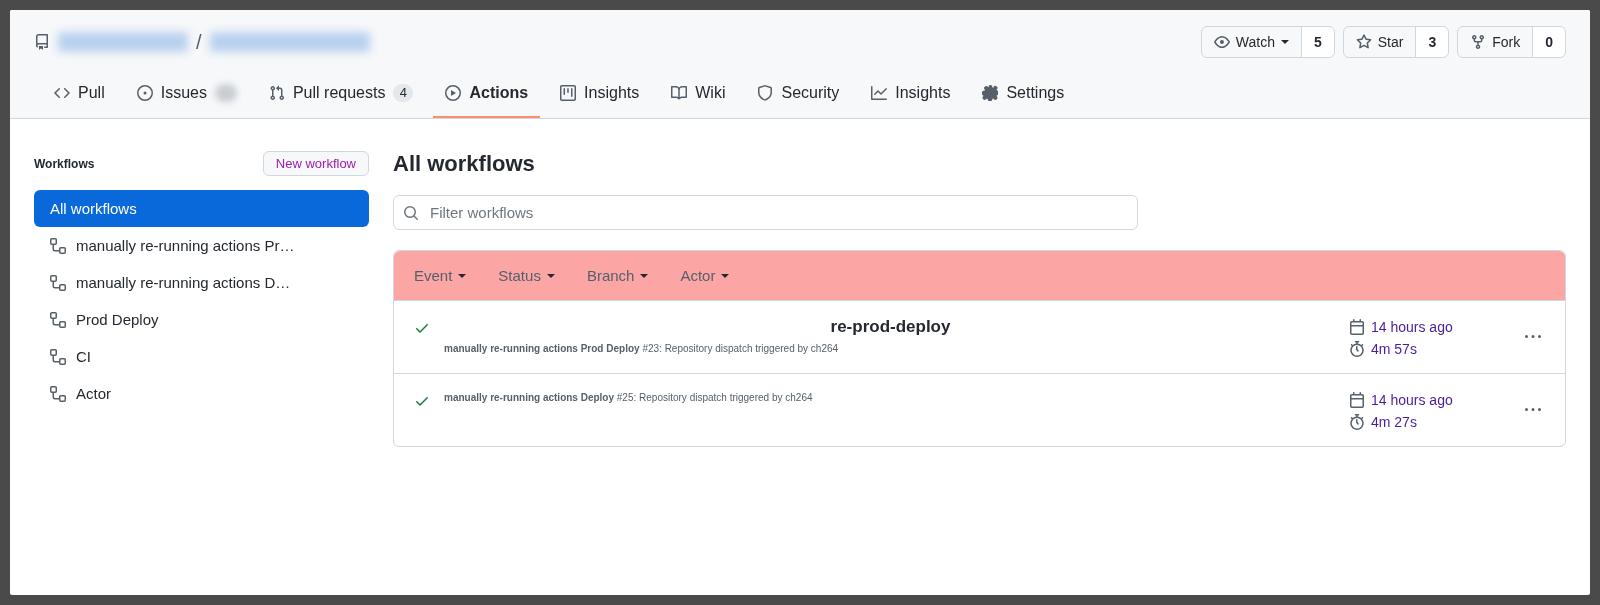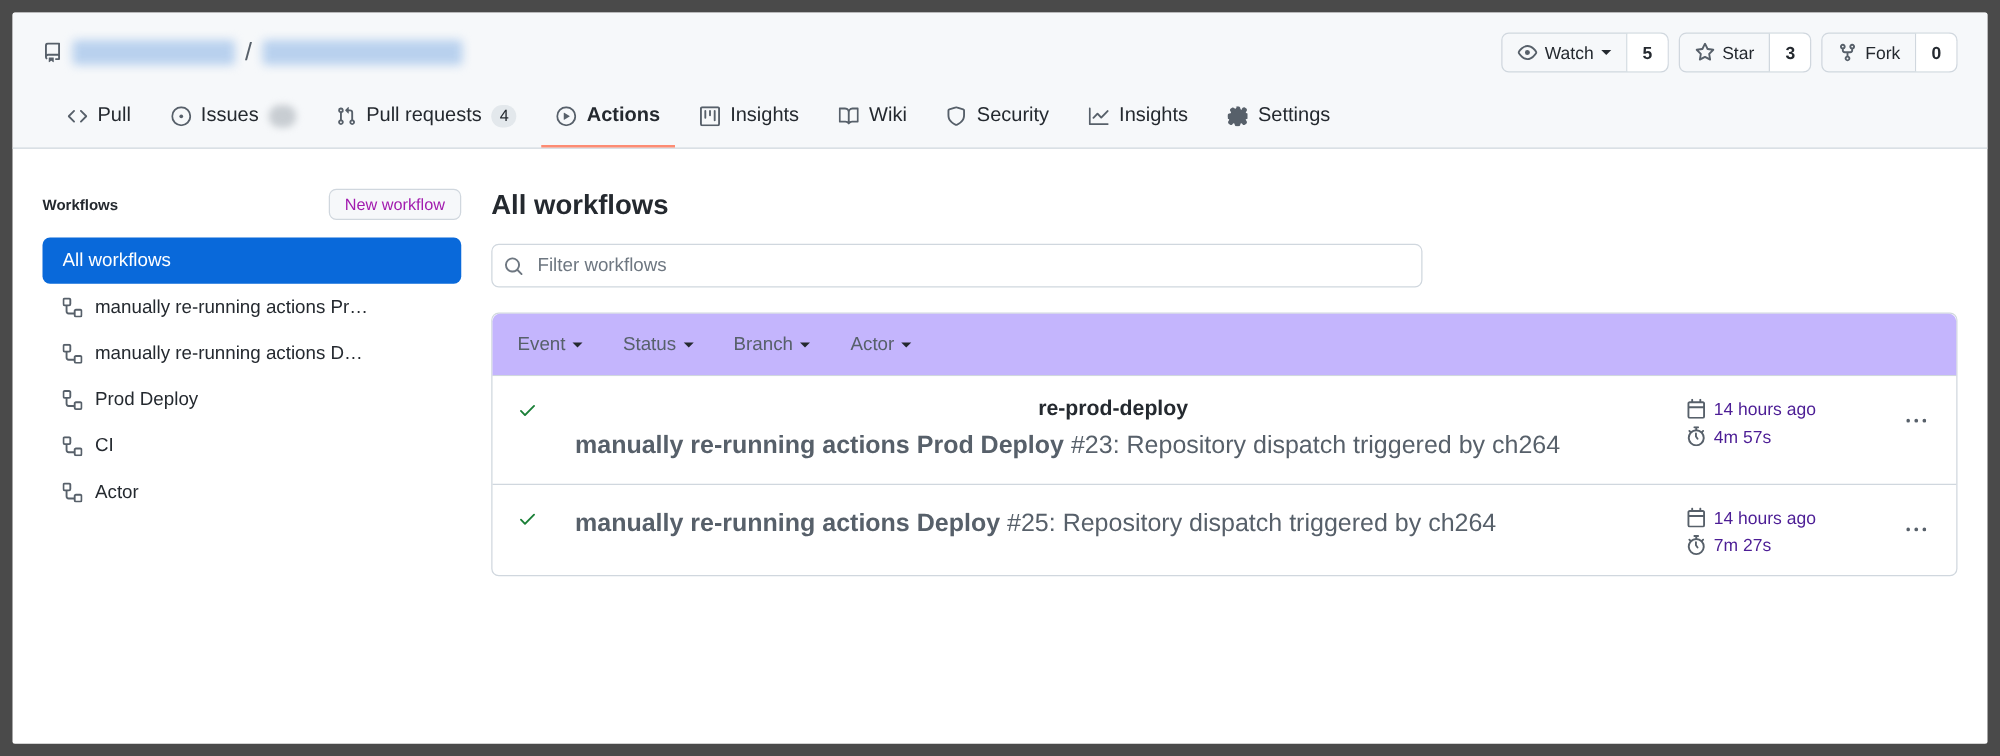--- a/index.html
+++ b/index.html
@@ -190,21 +190,21 @@
     fill: #6e7781;
   }
   .runs-box {
     border: 1px solid #d0d7de;
     border-radius: 6px;
   }
   .runs-filters {
     display: flex;
     gap: 32px;
     padding: 16px 20px;
-    background: #c4b5fd;
+    background: #fca5a5;
     border-bottom: 1px solid #d0d7de;
     border-radius: 6px 6px 0 0;
   }
   .filter-btn {
     display: inline-flex;
     align-items: center;
     gap: 6px;
     color: #57606a;
     font-size: 15px;
     cursor: pointer;
@@ -214,21 +214,21 @@
     padding: 16px 20px;
     border-bottom: 1px solid #d0d7de;
     align-items: flex-start;
     gap: 12px;
   }
   .run-row:last-child { border-bottom: none; }
   .run-status { width: 18px; flex-shrink: 0; padding-top: 3px; }
   .run-status svg { width: 16px; height: 16px; fill: #1a7f37; }
   .run-main { flex: 1; min-width: 0; }
   .run-title { font-size: 17px; font-weight: 600; margin-bottom: 4px; text-align: center; }
-  .run-sub { font-size: 20px; color: #57606a; line-height: 1.5; margin-left: 16px; }
+  .run-sub { font-size: 10px; color: #57606a; line-height: 1.5; }
   .run-sub strong { color: #57606a; font-weight: 600; }
   .run-meta {
     width: 160px;
     flex-shrink: 0;
     font-size: 14px;
     color: #4c1d95;
     display: flex;
     flex-direction: column;
     gap: 6px;
     padding-top: 2px;
@@ -482,21 +482,21 @@
             <div class="run-meta-line">
               <svg viewBox="0 0 16 16">
                   <path d="M4.75 0a.75.75 0 0 1 .75.75V2h5V.75a.75.75 0 0 1 1.5 0V2h1.25c.966 0 1.75.784 1.75 1.75v10.5A1.75 1.75 0 0 1 13.25 16H2.75A1.75 1.75 0 0 1 1 14.25V3.75C1 2.784 1.784 2 2.75 2H4V.75A.75.75 0 0 1 4.75 0ZM2.5 7.5v6.75c0 .138.112.25.25.25h10.5a.25.25 0 0 0 .25-.25V7.5Zm10.75-4H2.75a.25.25 0 0 0-.25.25V6h11V3.75a.25.25 0 0 0-.25-.25Z"></path>
                 </svg>
               <span>14 hours ago</span>
             </div>
             <div class="run-meta-line">
               <svg viewBox="0 0 16 16">
                   <path d="M5.75.75A.75.75 0 0 1 6.5 0h3a.75.75 0 0 1 0 1.5h-.75v1l-.001.041a6.724 6.724 0 0 1 3.464 1.435l.007-.006.75-.75a.749.749 0 0 1 1.275.326.749.749 0 0 1-.215.734l-.75.75-.006.007a6.75 6.75 0 1 1-10.548 0L2.72 5.03l-.75-.75a.751.751 0 0 1 .018-1.042.751.751 0 0 1 1.042-.018l.75.75.007.006A6.72 6.72 0 0 1 7.25 2.541V1.5H6.5a.75.75 0 0 1-.75-.75ZM8 14.5A5.25 5.25 0 1 0 8 4a5.25 5.25 0 0 0 0 10.5Zm.389-6.7 1.261 1.8a.75.75 0 0 1-1.228.86L7.16 8.66A.75.75 0 0 1 7 8.2V5.75a.75.75 0 0 1 1.5 0v2.05Z"></path>
                 </svg>
-              <span>7m 27s</span>
+              <span>4m 27s</span>
             </div>
           </div>
           <div class="kebab">
             <svg viewBox="0 0 16 16">
                 <path d="M8 9a1.5 1.5 0 1 0 0-3 1.5 1.5 0 0 0 0 3ZM1.5 9a1.5 1.5 0 1 0 0-3 1.5 1.5 0 0 0 0 3Zm13 0a1.5 1.5 0 1 0 0-3 1.5 1.5 0 0 0 0 3Z"></path>
               </svg>
           </div>
         </div>
 
       </div>

